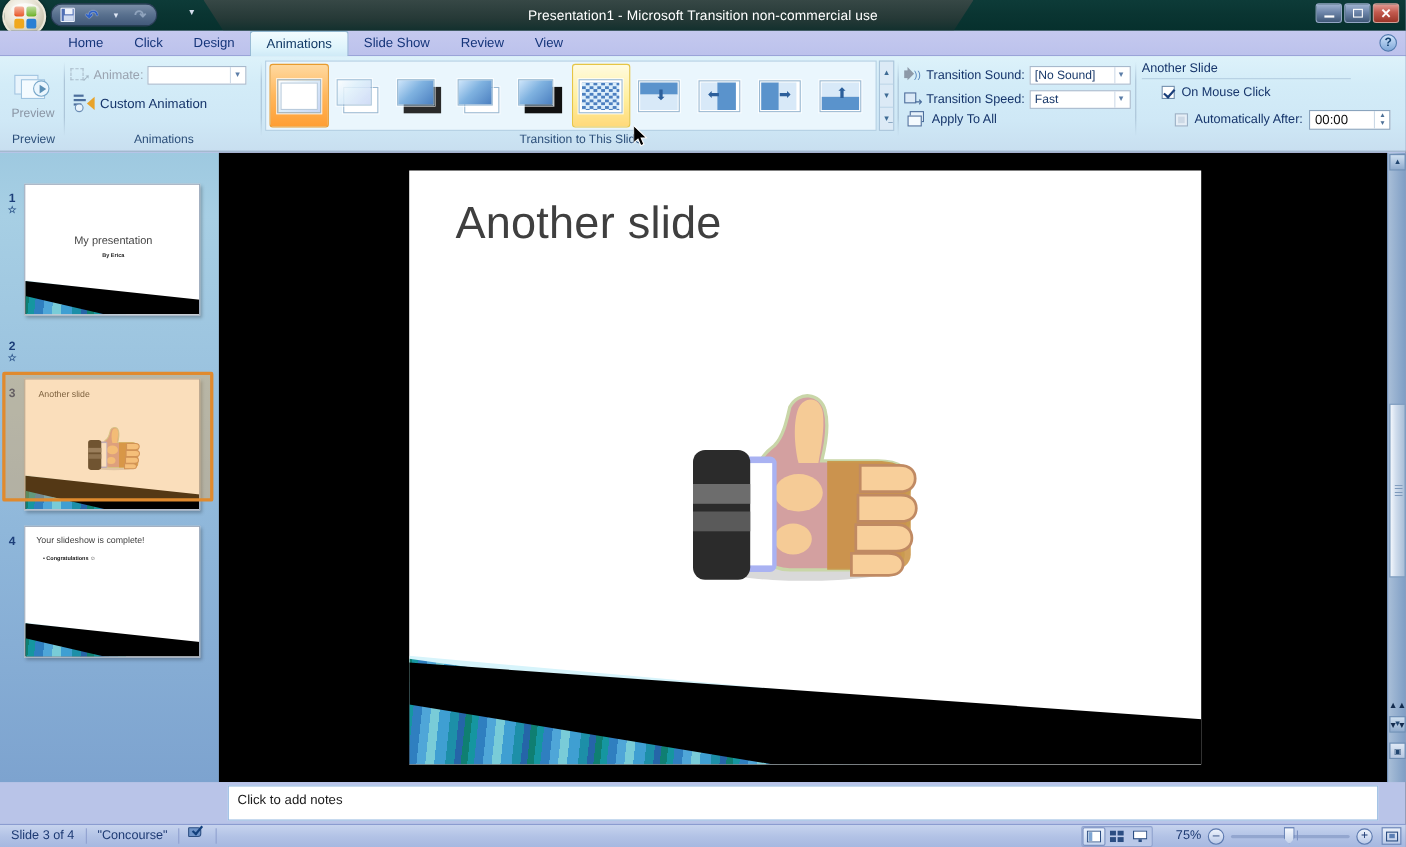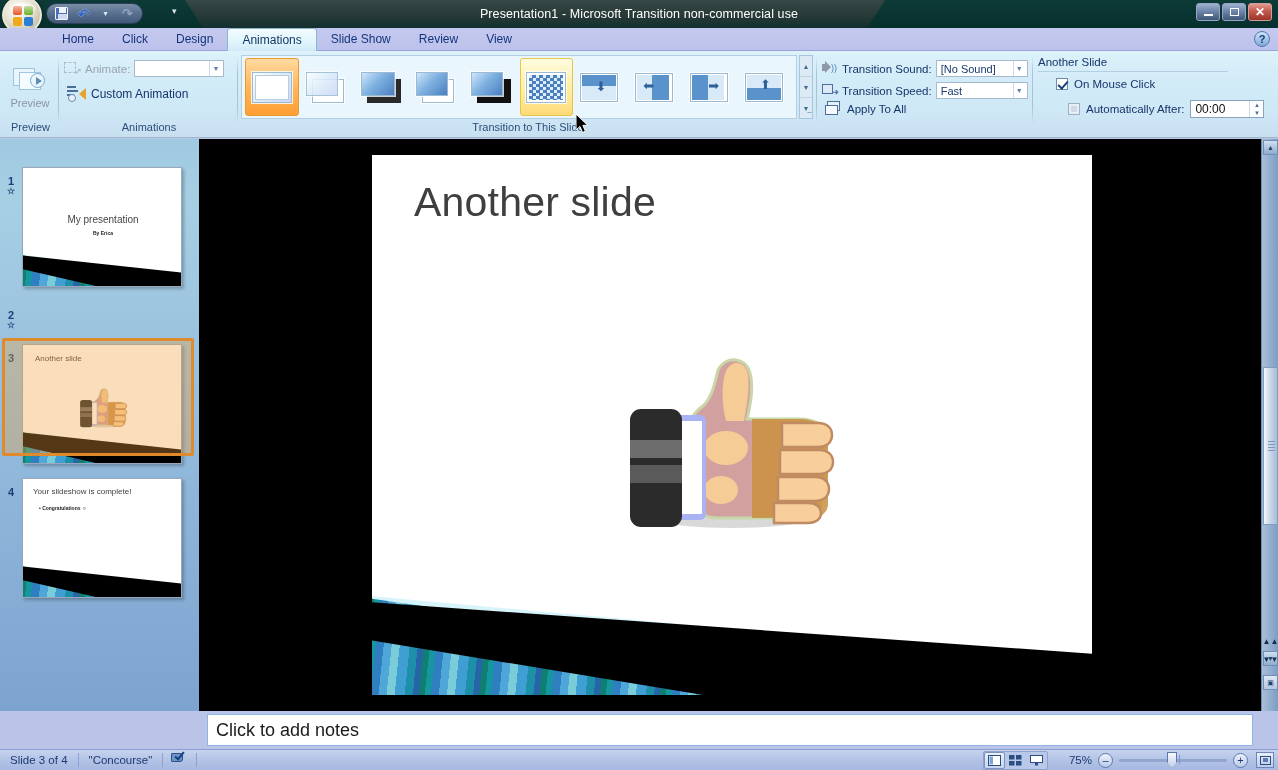--- a/index.html
+++ b/index.html
@@ -241,21 +241,21 @@
 
   
   .editor{position:absolute;left:199px;top:139px;width:1062px;height:572px;background:#000;}
   .slide{position:absolute;left:173px;top:16px;width:720px;height:540px;background:#fff;overflow:hidden;}
   .slide-title{position:absolute;left:42px;top:24px;font-size:41px;color:#3f3f3f;letter-spacing:.2px;}
   .thumbsup{position:absolute;left:250px;top:180px;width:215px;height:200px;}
 
   
   .notesbar{position:absolute;left:199px;top:711px;width:1062px;height:38px;background:#b9c4e8;}
   .notes{position:absolute;left:8px;top:3px;width:1046px;height:32px;background:#fff;border:1px solid #8fb6e0;
-     font-size:18px;color:#1a1a1a;padding:5px 8px;cursor:text;}
+     font-size:12px;color:#1a1a1a;padding:5px 8px;cursor:text;}
 
   
   .vscroll{position:absolute;right:0;top:139px;width:17px;height:572px;
      background:linear-gradient(90deg,#a9bfd8,#7e9dc4);border-left:1px solid #6f8fb5;}
   .vsb{position:absolute;left:1px;width:15px;height:15px;display:flex;align-items:center;justify-content:center;
      background:linear-gradient(180deg,#cfe0f1,#8fabcd);border:1px solid #6f8fb5;cursor:pointer;font-size:7px;color:#20456f;}
   .vthumb{position:absolute;left:1px;width:15px;
      background:linear-gradient(90deg,#f4f8fd,#cfdcec 40%,#a8bdd6);border:1px solid #7f9dbf;cursor:pointer;}
   .vthumb .grip{position:absolute;left:4px;top:50%;margin-top:-5px;width:7px;height:10px;
      background:repeating-linear-gradient(180deg,#7d99bb 0 1px,transparent 1px 3px);}

